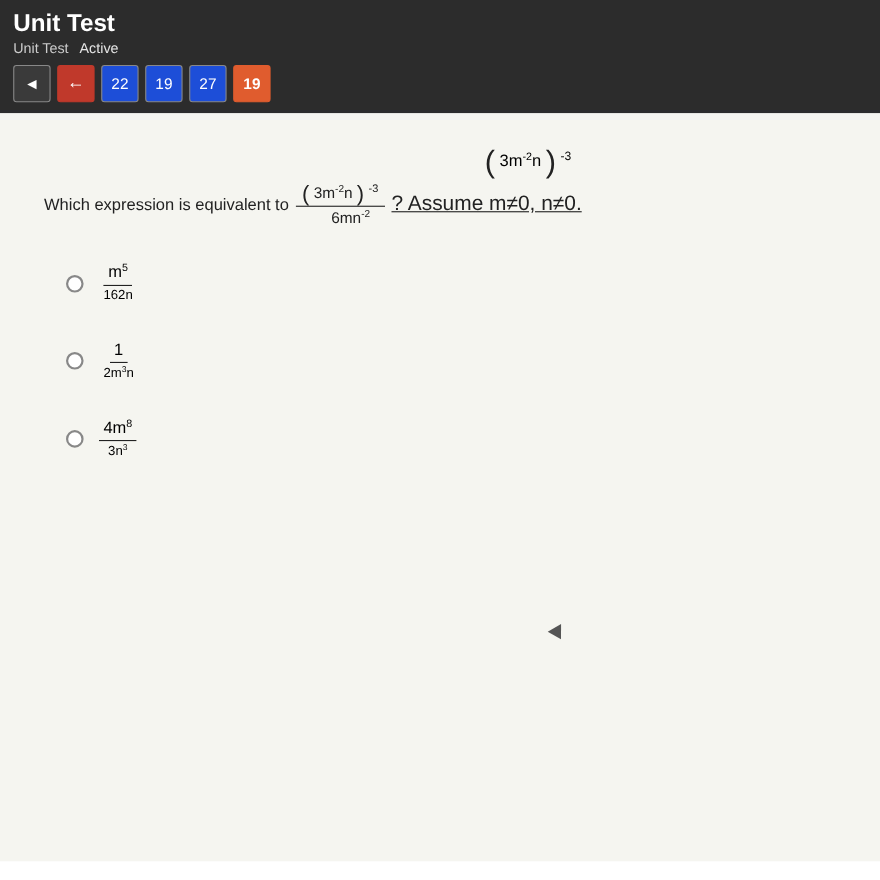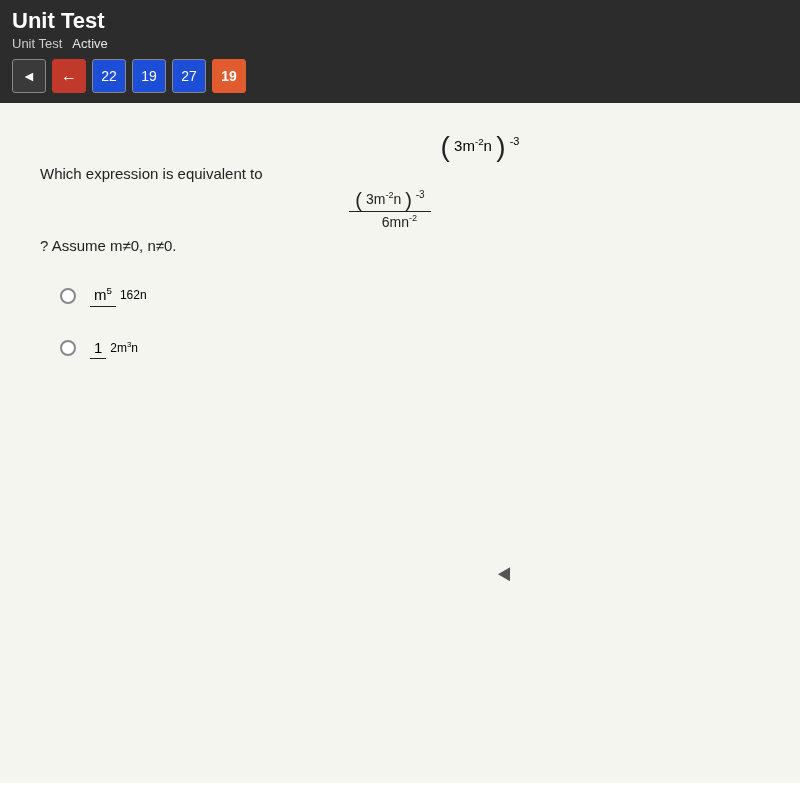--- a/index.html
+++ b/index.html
@@ -79,24 +79,24 @@
     .math-expression-container {
       text-align: center;
       margin-bottom: 4px;
       margin-left: 180px;
     }
 
     .question-text {
       font-size: 15px;
       color: #222;
       display: flex;
+      align-items: center;
       gap: 6px;
       margin-bottom: 30px;
       flex-wrap: wrap;
-      flex-direction: column;
     }
 
     .fraction {
       display: inline-flex;
       flex-direction: column;
       align-items: center;
       vertical-align: middle;
       line-height: 1.2;
     }
     .fraction .numerator {
@@ -106,22 +106,23 @@
     }
     .fraction .denominator {
       padding: 1px 6px;
       font-size: 14px;
       margin-left: 19px;
     }
 
     sup { font-size: 0.65em; vertical-align: super; }
 
     .assume-text {
-      font-size: 15px;
+      font-size: 19px;
       color: #222;
+      text-decoration: underline;
     }
 
     
     .answer-choices {
       display: flex;
       flex-direction: column;
       gap: 30px;
       margin-top: 10px;
       margin-left: 20px;
     }
@@ -137,21 +138,21 @@
       height: 16px;
       border-radius: 50%;
       border: 2px solid #888;
       background: #fff;
       flex-shrink: 0;
       cursor: pointer;
     }
 
     .answer-fraction {
       display: inline-flex;
-      flex-direction: row;
+      flex-direction: column;
       align-items: center;
       line-height: 1.3;
     }
     .answer-fraction .num {
       border-bottom: 1.5px solid #222;
       padding: 1px 4px;
       font-size: 15px;
     }
     .answer-fraction .den {
       padding: 1px 4px;
@@ -242,17 +243,24 @@
 
     <div class="answer-item">
       <div class="radio-circle"></div>
       <span class="answer-fraction">
         <span class="num">1</span>
         <span class="den">2m<sup>3</sup>n</span>
       </span>
     </div>
 
 
+    <div class="answer-item">
+      <div class="radio-circle"></div>
+      <span class="answer-fraction">
+        <span class="num">4m<sup>8</sup></span>
+        <span class="den">3n<sup>3</sup></span>
+      </span>
+    </div>
 
   </div>
 
   <div class="cursor"></div>
 </div>
 
 </body></html>

